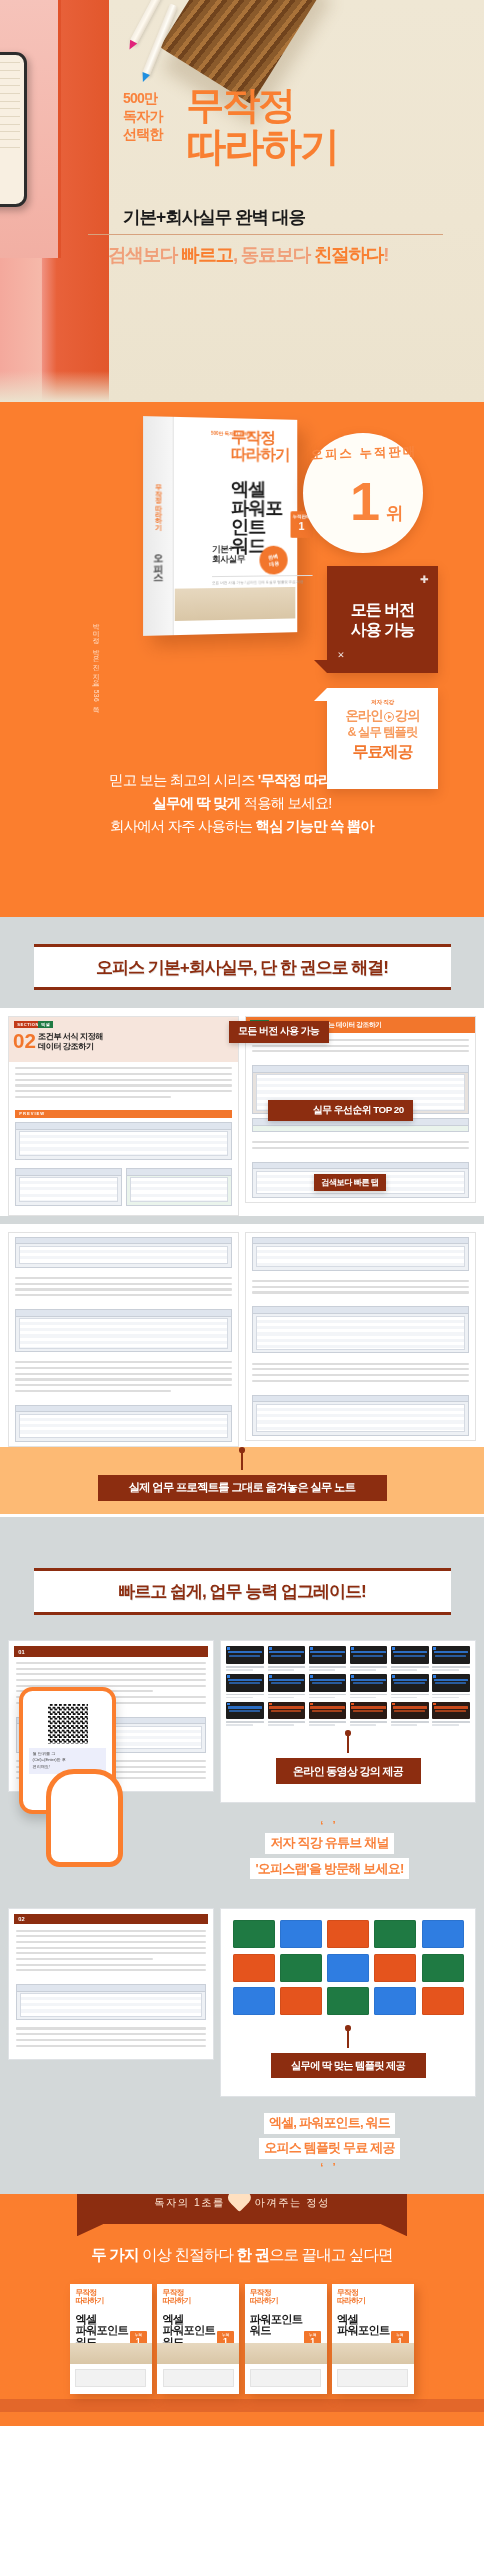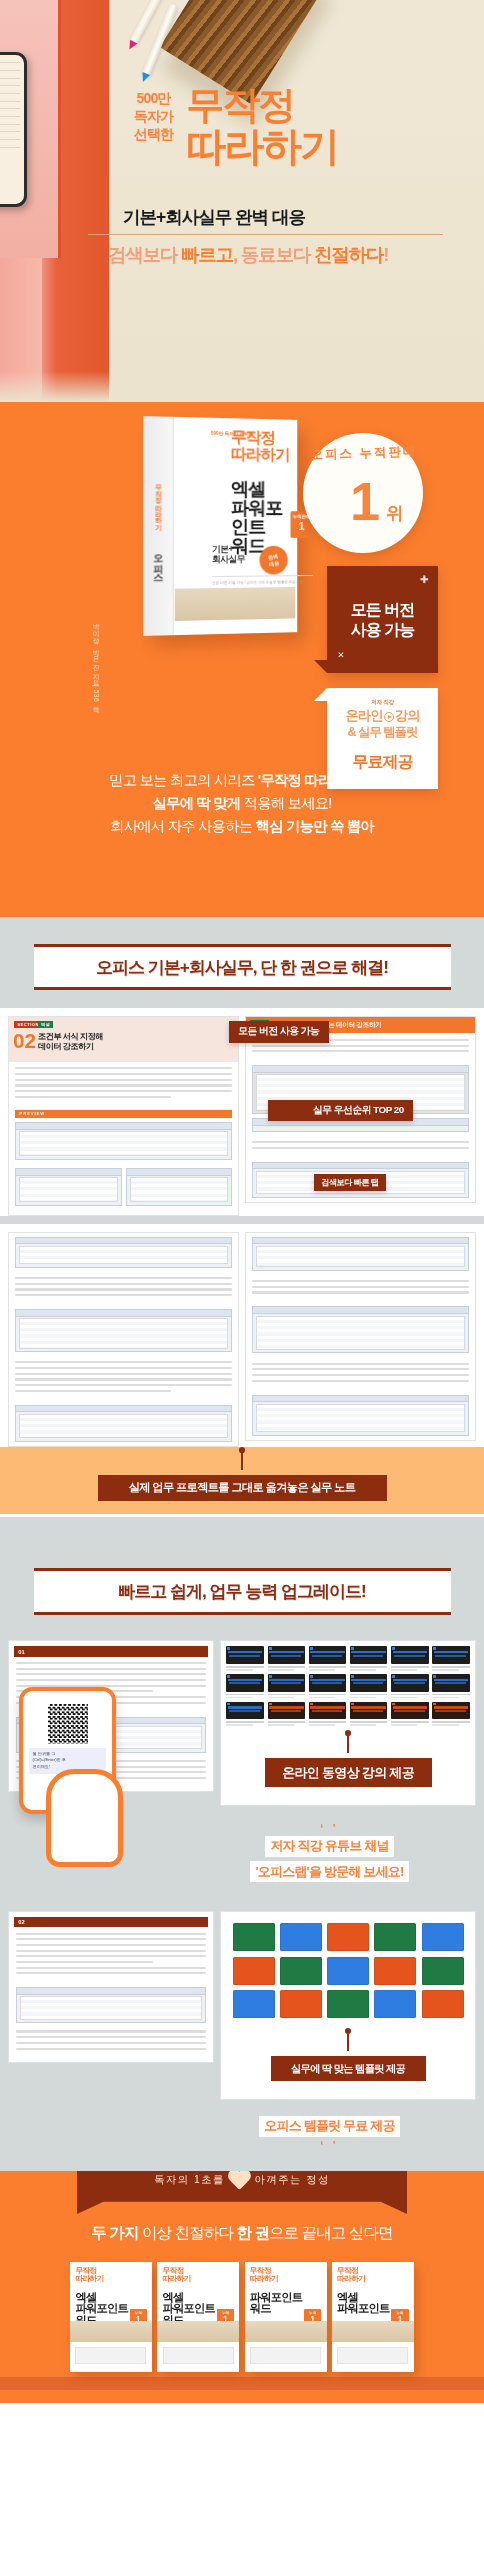--- a/index.html
+++ b/index.html
@@ -51,21 +51,21 @@
   .pencil1 .tip{border-top:9.3px solid #e0237a;}
   .pencil2{left:170px;top:5.2px;height:75px;background:linear-gradient(90deg,#f0e9dd,#fffdf7,#e3d9c8);transform:rotate(22deg);}
   .pencil2 .tip{border-top:9.3px solid #1f8fe0;}
 
   .hero-title{
     position:absolute;left:123px;top:87px;width:340px;
   }
   .hero-eyebrow{
     display:inline-block;vertical-align:top;margin-top:3.1px;width:61px;
     color:#f9823c;font-weight:bold;font-size:14px;line-height:1.28;
-    letter-spacing:-0.8px;text-align:center;
+    letter-spacing:-0.8px;text-align:left;
   }
   .hero-bigwrap{display:inline-block;vertical-align:top;}
   .hero-big{
     color:#f97f31;font-weight:bold;font-size:38px;line-height:.96;
     letter-spacing:-2.1px;white-space:nowrap;
   }
   .hero-big.l2{font-size:40px;margin-top:3.1px;}
   .hero-sub{
     position:absolute;left:123px;top:205px;width:340px;
     color:#1b1b1b;font-weight:bold;font-size:17.5px;letter-spacing:-1px;
@@ -150,21 +150,21 @@
 
   .freebox{
     position:absolute;left:327px;top:286px;width:111px;height:101px;
     background:#ffffff;box-shadow:0 5.2px 11.3px rgba(100,30,0,.18);
     text-align:center;padding-top:11.3px;
   }
   .freebox::before{content:"";position:absolute;left:-13.4px;top:0;border-bottom:13.4px solid #fff;border-left:13.4px solid transparent;}
   .freebox .tiny{color:#f2762c;font-size:5.7px;font-weight:bold;letter-spacing:-0.3px;}
   .freebox .l1{color:#f79a5c;font-size:13.4px;font-weight:bold;letter-spacing:-1px;line-height:1.25;margin-top:1px;}
   .freebox .l2{color:#f79a5c;font-size:12.4px;font-weight:bold;letter-spacing:-1px;line-height:1.25;}
-  .freebox .l3{color:#f2762c;font-size:16px;font-weight:bold;letter-spacing:-1px;line-height:1.25;margin-top:11px;}
+  .freebox .l3{color:#f2762c;font-size:16px;font-weight:bold;letter-spacing:-1px;line-height:1.25;margin-top:1px;}
   .play{display:inline-block;width:10.3px;height:10.3px;border-radius:50%;border:1px solid #f79a5c;position:relative;vertical-align:-1.5px;margin:0 1px;}
   .play::after{content:"";position:absolute;left:3.1px;top:2.1px;border-left:4.1px solid #f79a5c;border-top:2.6px solid transparent;border-bottom:2.6px solid transparent;}
 
   .orange-copy{
     position:absolute;left:0;top:367px;width:484px;text-align:center;color:#fff;
     font-size:14.4px;line-height:1.58;letter-spacing:-0.8px;
   }
   .orange-copy b{font-weight:bold;}
 
   
@@ -723,21 +723,21 @@
                   <span class="txt2"></span>
                 </div>
                 <div class="cap"></div>
                 <div class="cap2"></div>
               </div>
           </div>
 
           <div class="caption-wrap" style="background:transparent;padding-top:4.1px;">
             <div class="stem-dot"></div>
             <div class="stem"></div>
-            <div class="caption-bar" style="width:167px;font-size:13px;">온라인 동영상 강의 제공</div>
+            <div class="caption-bar" style="width:145px;font-size:11px;">온라인 동영상 강의 제공</div>
           </div>
         </div>
 
         <div class="phonecard">
           <div class="qr"></div>
           <div class="note">
             <div>월 단위를 그</div>
             <div>(Ctrl)+(Enter)한 후</div>
             <div>편리해요!</div>
           </div>
@@ -799,20 +799,21 @@
           <div class="caption-wrap" style="background:transparent;padding-top:4.1px;">
             <div class="stem-dot"></div>
             <div class="stem"></div>
             <div class="caption-bar" style="width:155px;font-size:10.3px;">실무에 딱 맞는 템플릿 제공</div>
           </div>
         </div>
       </div>
     </div>
 
     <div class="side-note" style="width:237px;margin:13.4px 0 0 auto;margin-right:36px;">
+      <div><span class="hl">엑셀, 파워포인트, 워드</span></div>
       <div><span class="hl">오피스 템플릿 무료 제공</span></div>
       <div class="spark">‘ ’</div>
     </div>
   </section>
 
   <section class="footer">
     <div class="flag">
       <span>독자의 1초를</span>
       <span class="heart"></span>
       <span>아껴주는 정성</span>

